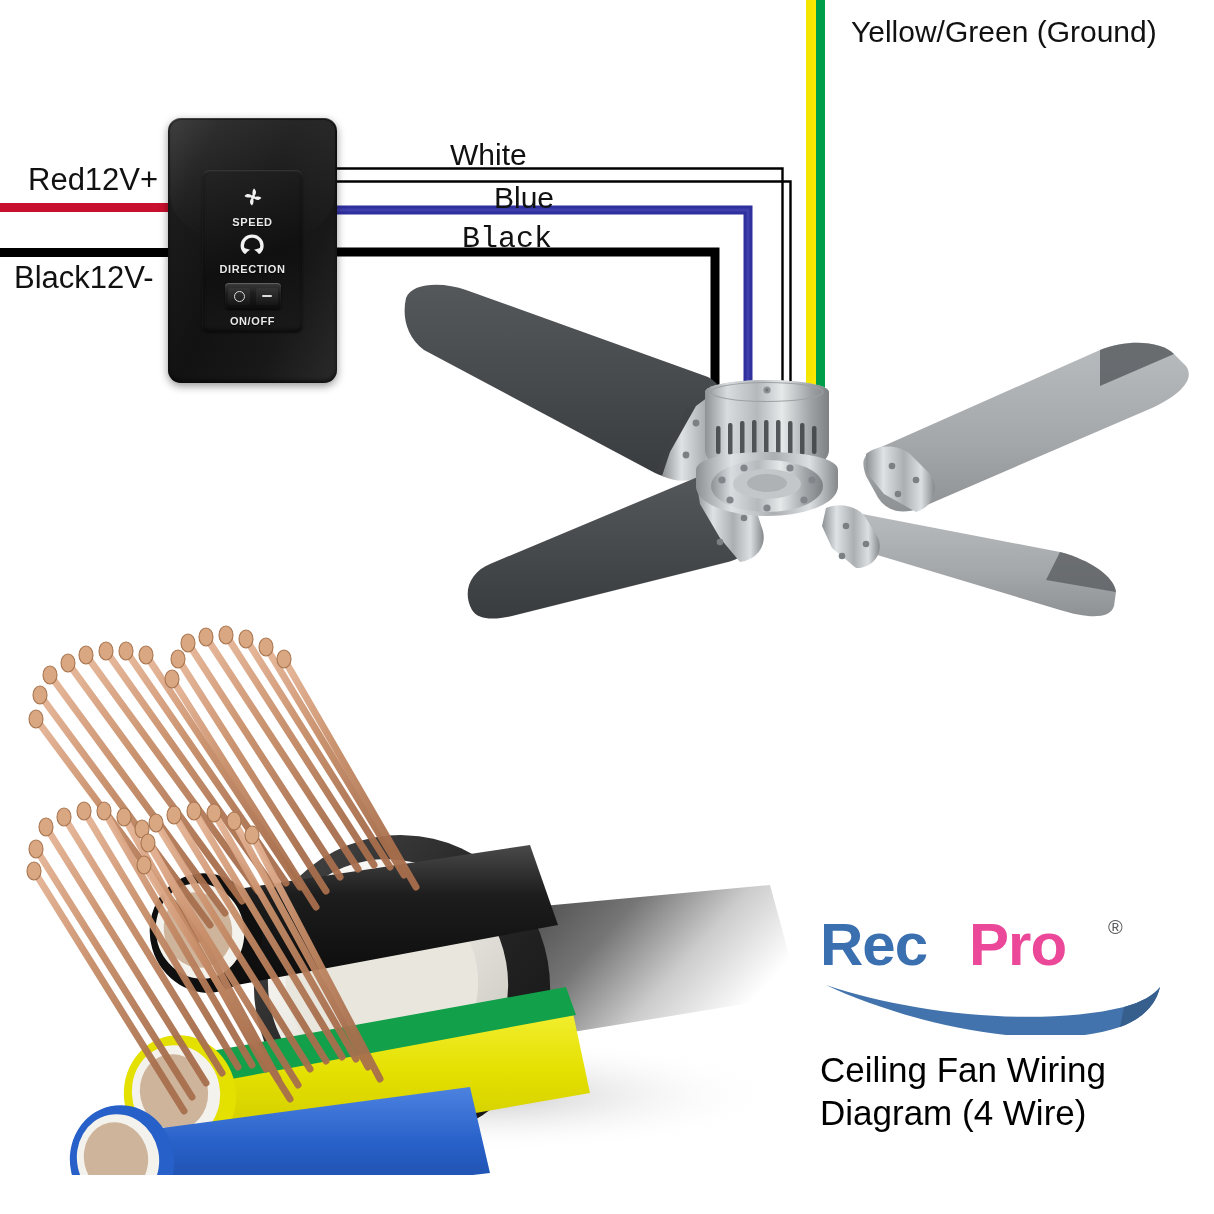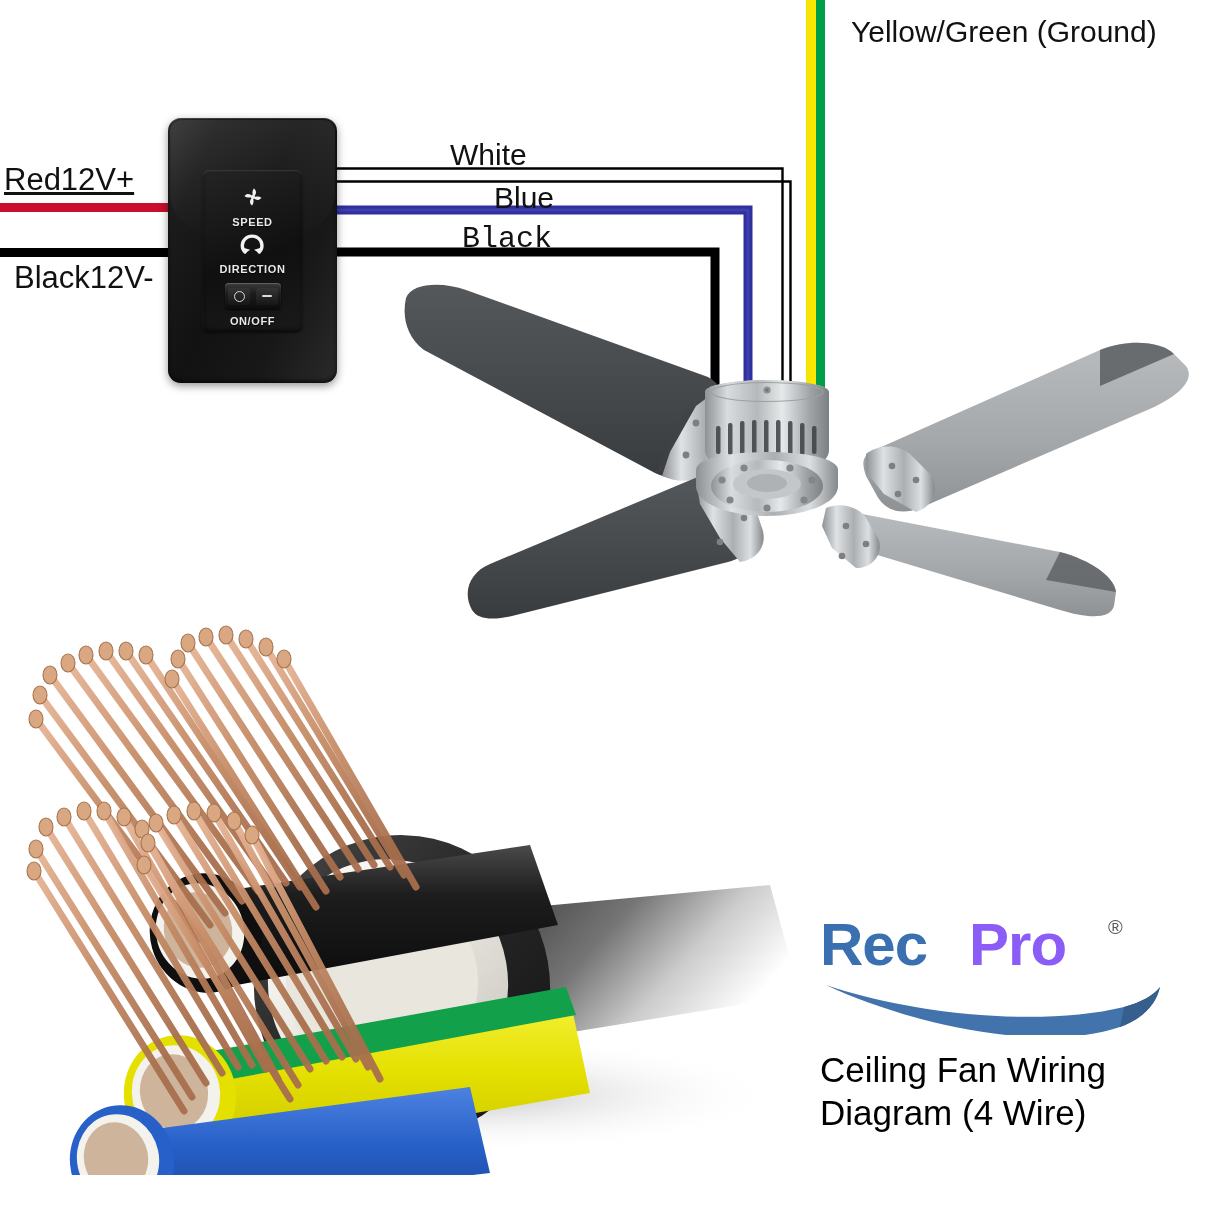--- a/index.html
+++ b/index.html
@@ -44,21 +44,21 @@
   #fan{position:absolute;left:400px;top:280px;width:800px;height:340px;}
 
   
   #cable{position:absolute;left:10px;top:595px;width:800px;height:580px;}
 
   
   #logo-block{position:absolute;left:820px;top:915px;width:380px;}
   #logo-word{font-size:60px;font-weight:700;letter-spacing:-1px;line-height:1;
     display:flex;align-items:flex-start;gap:42px;}
   #logo-word .rec{color:#3a6fb0;}
-  #logo-word .pro{color:#8b5cf6;}
+  #logo-word .pro{color:#ec4899;}
   #logo-word .reg{font-size:20px;font-weight:400;color:#58595b;margin-top:2px;}
   #swoosh{width:360px;height:64px;margin-top:-4px;margin-left:4px;}
   #caption{margin-top:10px;font-size:35px;line-height:1.22;color:#000000;}
 </style>
 </head>
 <body>
 
 <div class="stage">
 
   <svg width="1214" height="1214" style="position:absolute;left:0;top:0;">
@@ -85,21 +85,21 @@
   </svg>
 
   <div class="wlabel" style="left:851px;top:17px;">Yellow/Green (Ground)</div>
 
   <div class="wlabel" style="left:450px;top:140px;">White</div>
 
   <div class="wlabel" style="left:478px;top:183px;margin-left:16px;">Blue</div>
 
   <div class="wlabel" style="left:462px;top:224px;font-family:Liberation Mono, monospace;">Black</div>
 
-  <div class="wlabel big" style="left:4px;top:164px;text-decoration:underline;">Red12V+</div>
+  <div class="wlabel big" style="left:28px;top:164px;">Red12V+</div>
 
   <div class="wlabel big" style="left:14px;top:262px;">Black12V-</div>
 
   <div id="switch-panel">
     <div id="switch-inner">
 
       <div class="ctrl" style="top:14px;">
         <span class="glyph">
           <svg width="26" height="26" viewBox="0 0 24 24">
             <g fill="#f2f2f2">

